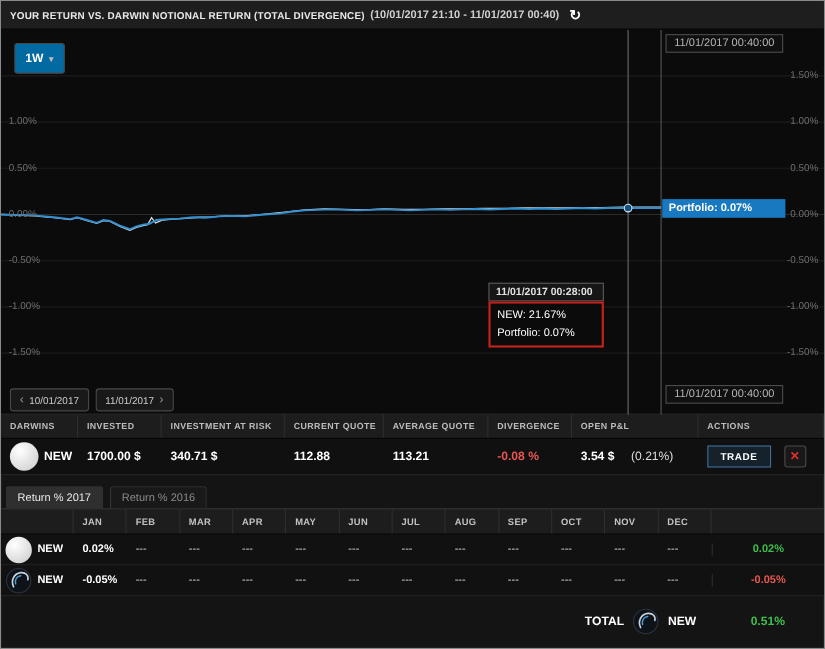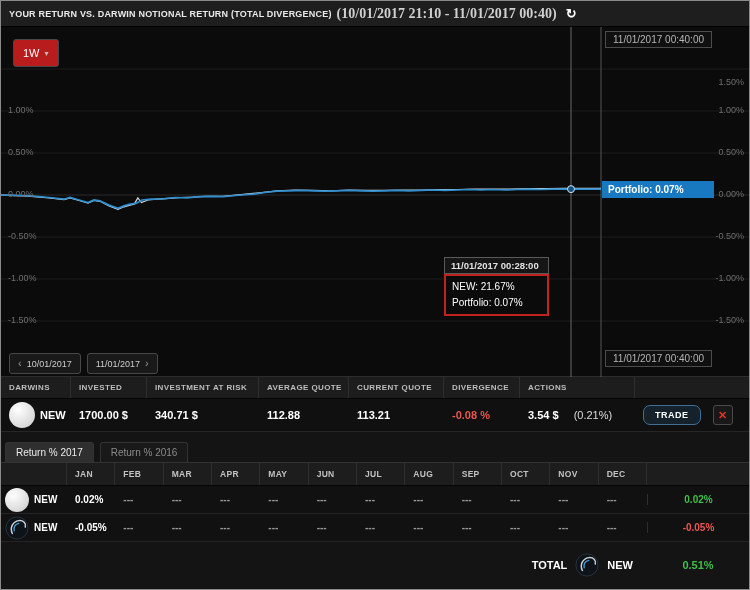--- a/index.html
+++ b/index.html
@@ -2,30 +2,30 @@
 <html><head>
 <meta charset="utf-8">
 <style>
   * { box-sizing: border-box; }
   body { margin:0; background:#333; font-family:"Liberation Sans", sans-serif; }
   .app { width:750px; height:590px; background:#141414; border:1px solid #8a8a8a; position:relative; overflow:hidden; }
 
   
   .titlebar { height:26px; background:#1e1e1e; display:flex; align-items:center; gap:5px; padding:0 8px; border-bottom:1px solid #000; }
   .titlebar .t { font-size:9px; font-weight:bold; color:#e9e9e9; letter-spacing:.2px; white-space:nowrap; }
-  .titlebar .r { font-size:14px; font-weight:bold; color:#cfcfcf; white-space:nowrap;font-family:Liberation Serif, serif; }
+  .titlebar .r { font-size:10px; font-weight:bold; color:#cfcfcf; white-space:nowrap; }
   .refresh { color:#fff; font-size:13px; font-weight:bold; margin-left:4px; cursor:pointer; line-height:1; }
 
   
   .chart-area { position:relative; height:350px; background:#0b0b0b; border-bottom:1px solid #2c2c2c; }
   .chart-area svg { position:absolute; inset:0; }
   .axis-label { position:absolute; font-size:9px; color:#6e6e6e; }
   .axis-label.left { left:7px; }
   .axis-label.right { right:5px; text-align:right; }
-  .period { position:absolute; top:12px; left:12px; background:#b91c1c; border:1px solid #484848; border-radius:3px; color:#fff; font-size:11px; font-weight:normal; padding:7px 9px; display:flex; align-items:center; gap:5px; cursor:pointer; font-family:inherit; }
+  .period { position:absolute; top:12px; left:12px; background:#0369a1; border:1px solid #484848; border-radius:3px; color:#fff; font-size:11px; font-weight:bold; padding:7px 9px; display:flex; align-items:center; gap:5px; cursor:pointer; font-family:inherit; }
   .period .caret { font-size:8px; color:#bbb; }
   .datebox { position:absolute; left:604px; background:#101010; border:1px solid #4c4c4c; color:#b5b5b5; font-size:10px; padding:2px 7px; white-space:nowrap; }
   .datebox.top { top:4px; }
   .datebox.bottom { top:323px; }
   .ptag { position:absolute; top:154px; left:601px; width:112px; background:#1879c0; color:#fff; font-size:10px; font-weight:bold; padding:3px 6px; white-space:nowrap; }
   .tooltip { position:absolute; left:443px; top:230px; width:105px; }
   .tt-time { background:#161616; border:1px solid #5a5a5a; color:#e2e2e2; padding:2px 6px; font-size:9.5px; font-weight:bold; }
   .tt-vals { border:2px solid #c0221c; background:rgba(12,12,12,.92); color:#fff; padding:3px 6px; font-size:10px; line-height:16px; }
   .navs { position:absolute; left:8px; top:326px; display:flex; gap:6px; }
   .navs button { background:#191919; border:1px solid #484848; border-radius:3px; color:#ccc; font-size:9px; padding:4px 8px; display:flex; align-items:center; gap:5px; cursor:pointer; font-family:inherit; }
@@ -35,21 +35,21 @@
   .pgrid { display:grid; grid-template-columns:70px 76px 112px 90px 95px 76px 115px 1fr; }
   .phead { background:#1d1d1d; border-bottom:1px solid #050505; }
   .phead .hcell { padding:6px 8px; font-size:8px; font-weight:bold; color:#bdbdbd; letter-spacing:.4px; border-right:1px solid #2e2e2e; white-space:nowrap; overflow:hidden; }
   .prow { height:33px; align-items:center; background:#101010; border-bottom:1px solid #262626; color:#fff; font-size:11px; font-weight:bold; }
   .cell { padding:0 8px; white-space:nowrap; }
   .name-cell { display:flex; align-items:center; gap:5px; cursor:pointer; }
   .neg { color:#e85752; }
   .pos { color:#3fbf4a; }
   .pl-cell span.pct { font-weight:normal; color:#ddd; margin-left:12px; }
   .actions { display:flex; align-items:center; }
-  .trade { background:#15222c; border:1px solid #3e6f96; border-radius:7px; color:#fff; font-size:9px; font-weight:bold; letter-spacing:.5px; padding:4px 11px; cursor:pointer; font-family:inherit; }
+  .trade { background:#15222c; border:1px solid #3e6f96; border-radius:0; color:#fff; font-size:9px; font-weight:bold; letter-spacing:.5px; padding:4px 11px; cursor:pointer; font-family:inherit; }
   .closebtn { width:20px; height:20px; background:#181818; border:1px solid #4a4a4a; border-radius:3px; color:#e0312d; font-size:11px; font-weight:bold; line-height:1; margin-left:12px; cursor:pointer; padding:0; }
 
   .avatar { border-radius:50%; display:inline-flex; align-items:center; justify-content:center; flex:0 0 auto; }
   .avatar.white { width:26px; height:26px; background:radial-gradient(circle at 35% 30%, #ffffff, #c9c9c9); }
   .avatar.white.sm { width:24px; height:24px; }
 
   
   .tabs { margin:10px 0 0 4px; display:flex; gap:6px; }
   .tab { padding:4px 10px; font-size:10px; color:#8a8a8a; background:#191919; border:1px solid #333; border-bottom:none; border-radius:3px 3px 0 0; cursor:pointer; }
   .tab.active { background:#2f2f2f; color:#eaeaea; }
@@ -99,21 +99,21 @@
 
     <div>
         <div class="axis-label left" style="top: 78px;">1.00%</div>
         <div class="axis-label left" style="top: 120px;">0.50%</div>
         <div class="axis-label left" style="top: 162px;">0.00%</div>
         <div class="axis-label left" style="top: 204px;">-0.50%</div>
         <div class="axis-label left" style="top: 246px;">-1.00%</div>
         <div class="axis-label left" style="top: 288px;">-1.50%</div>
       </div>
     <div>
-        <div class="axis-label right" style="top: 36px; margin-top: 14px;">1.50%</div>
+        <div class="axis-label right" style="top: 36px;">1.50%</div>
         <div class="axis-label right" style="top: 78px;">1.00%</div>
         <div class="axis-label right" style="top: 120px;">0.50%</div>
         <div class="axis-label right" style="top: 162px;">0.00%</div>
         <div class="axis-label right" style="top: 204px;">-0.50%</div>
         <div class="axis-label right" style="top: 246px;">-1.00%</div>
         <div class="axis-label right" style="top: 288px;">-1.50%</div>
       </div>
 
     <button class="period">
       <span>1W</span>
@@ -143,23 +143,24 @@
         <span class="chev">›</span>
       </button>
     </div>
   </div>
 
   <div>
     <div class="pgrid phead">
         <div class="hcell">DARWINS</div>
         <div class="hcell">INVESTED</div>
         <div class="hcell">INVESTMENT AT RISK</div>
+        <div class="hcell">CURRENT QUOTE</div>
         <div class="hcell">AVERAGE QUOTE</div>
-        <div class="hcell">CURRENT QUOTE</div>
         <div class="hcell">DIVERGENCE</div>
+        <div class="hcell">OPEN P&amp;L</div>
         <div class="hcell">ACTIONS</div>
       </div>
     <div class="pgrid prow">
       <div class="cell name-cell">
         <span class="avatar white"></span>
         <span>NEW</span>
       </div>
       <div class="cell">1700.00 $</div>
       <div class="cell">340.71 $</div>
       <div class="cell">112.88</div>

